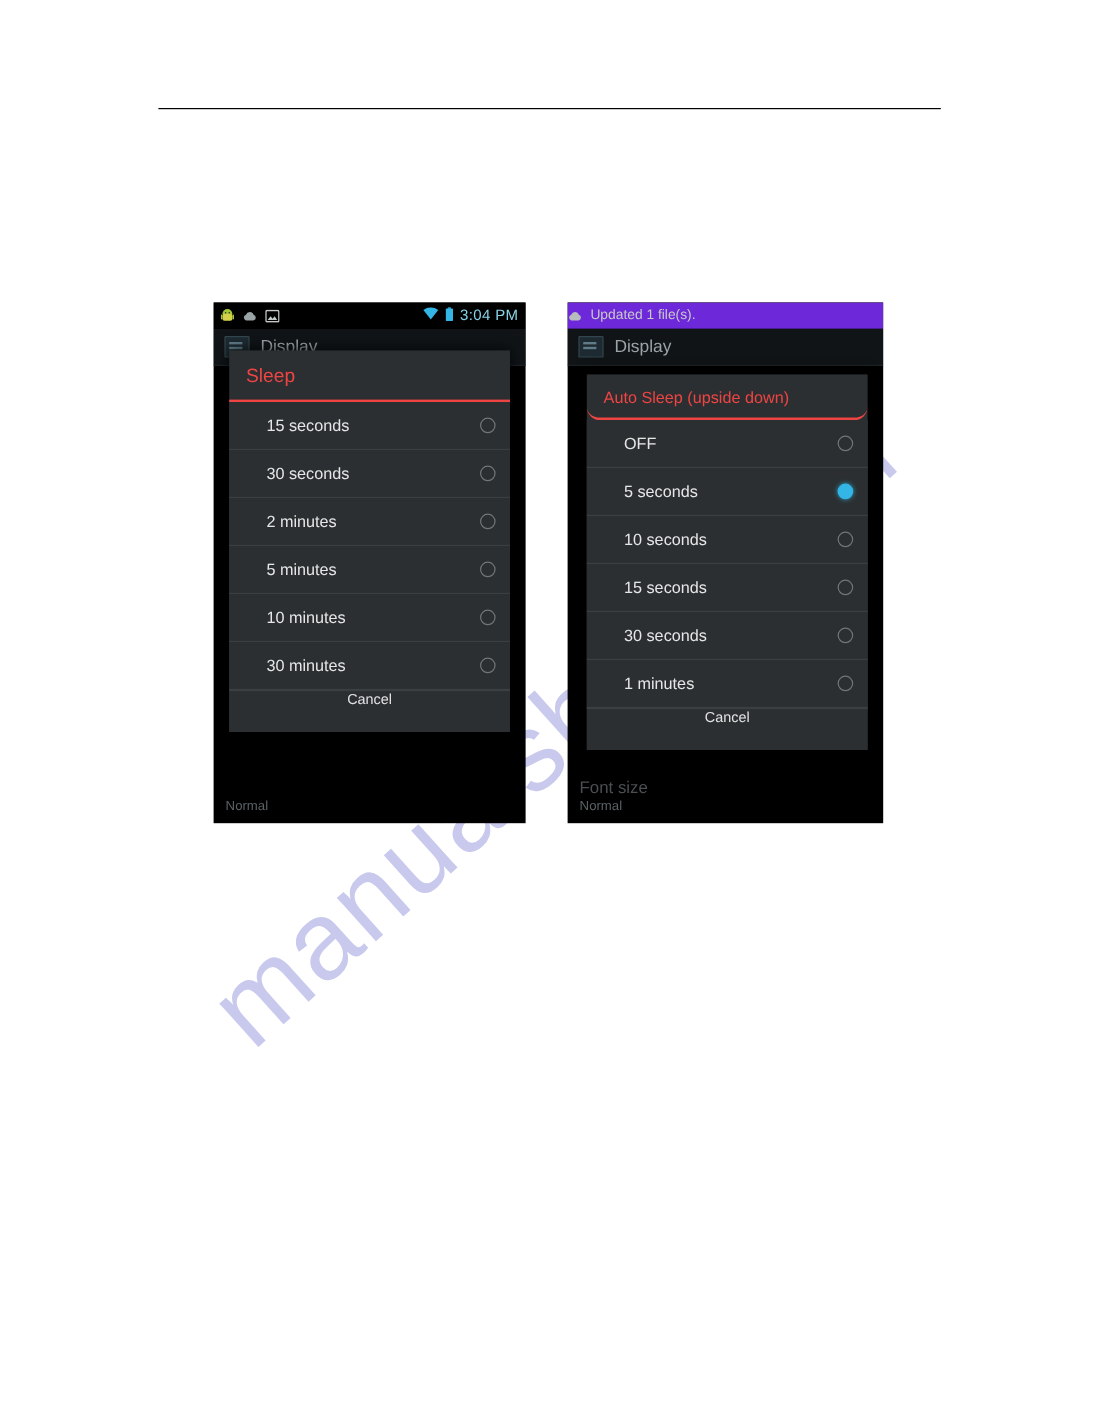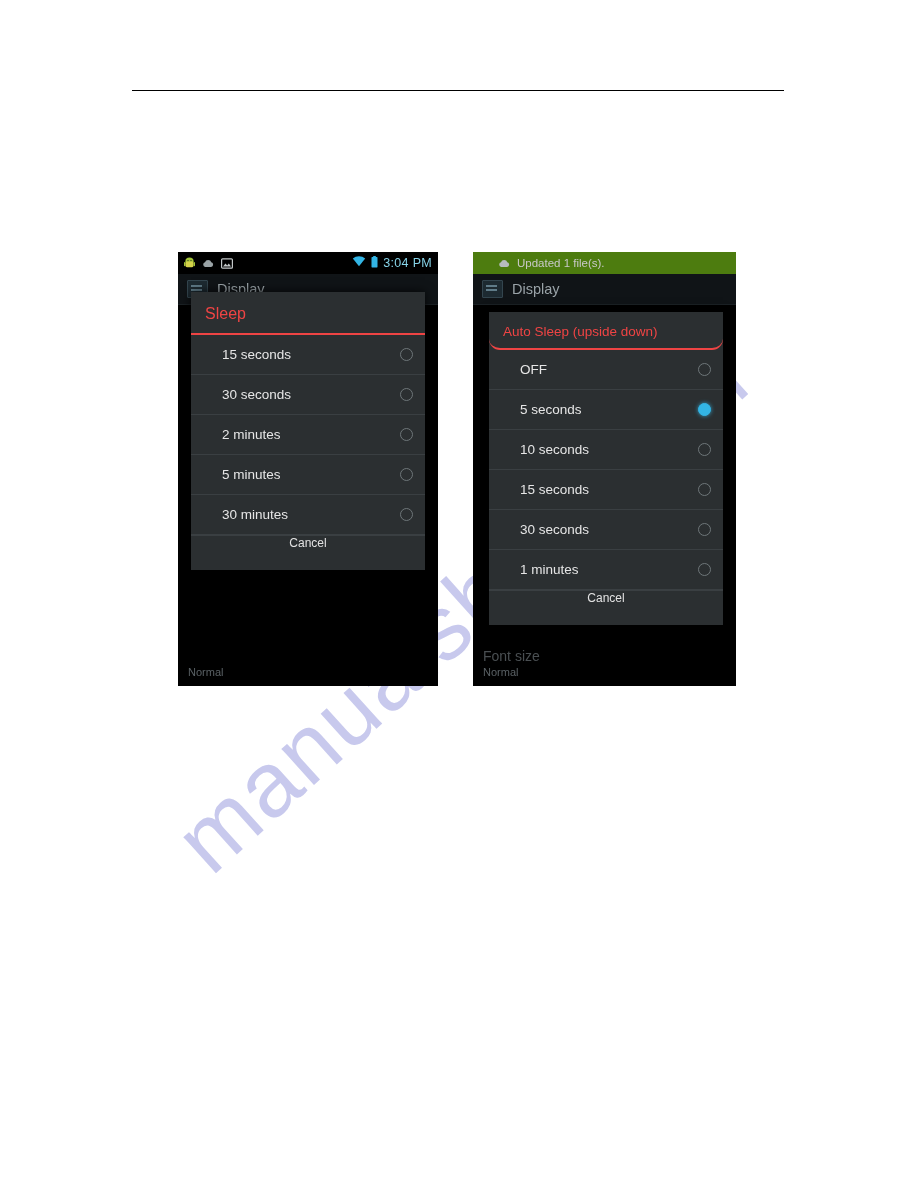--- a/index.html
+++ b/index.html
@@ -68,25 +68,25 @@
     color: #86d3e8;
     font-size: 12.5px;
     letter-spacing: .3px;
     font-family: "Liberation Sans", sans-serif;
   }
   .ico { display: inline-block; line-height: 0; }
 
   
   .notif-bar {
     height: 22px;
-    background: #4d7c0f;
+    background: #6d28d9;
     display: flex;
     align-items: center;
     gap: 7px;
-    padding: 0 25px;
+    padding: 0 0;
     box-sizing: border-box;
   }
   .notif-text {
     color: #c9c9c9;
     font-size: 11.5px;
     font-family: "Liberation Sans", sans-serif;
   }
 
   
   .actionbar {
@@ -274,20 +274,24 @@
         </div>
         <div class="dlg-item">
           <span class="dlg-item-label">2 minutes</span>
           <span class="radio"></span>
         </div>
         <div class="dlg-item">
           <span class="dlg-item-label">5 minutes</span>
           <span class="radio"></span>
         </div>
         <div class="dlg-item">
+          <span class="dlg-item-label">10 minutes</span>
+          <span class="radio"></span>
+        </div>
+        <div class="dlg-item">
           <span class="dlg-item-label">30 minutes</span>
           <span class="radio"></span>
         </div>
       </div>
     <div class="dlg-cancel">
       <span>Cancel</span>
     </div>
   </div>
 </div>
 

